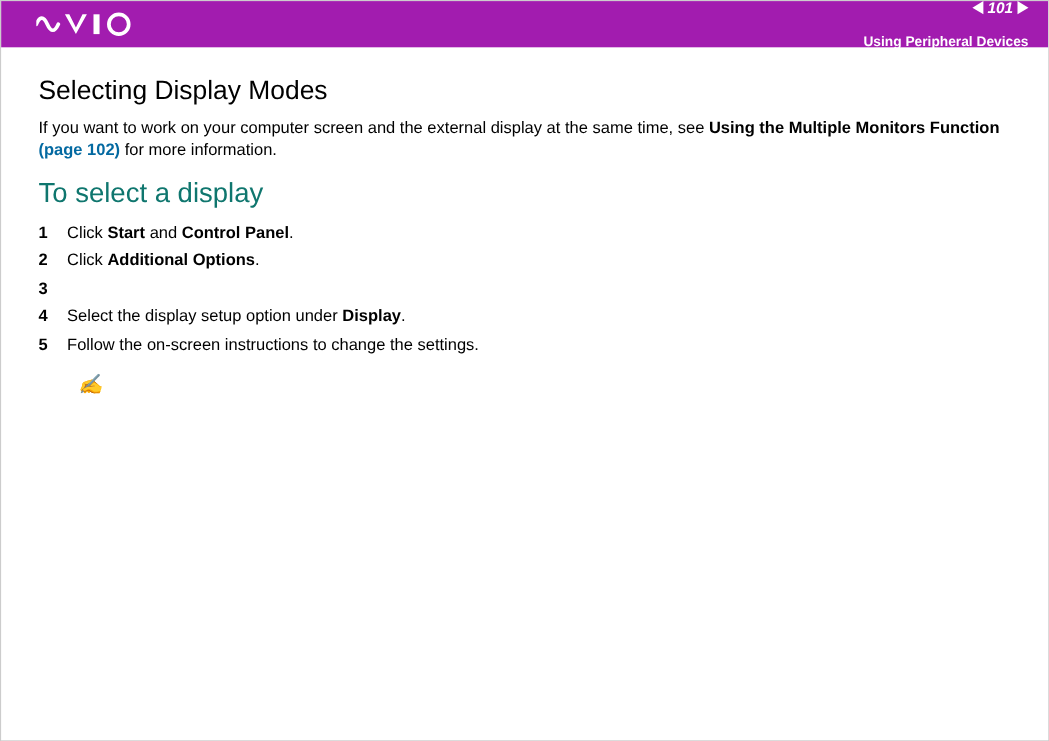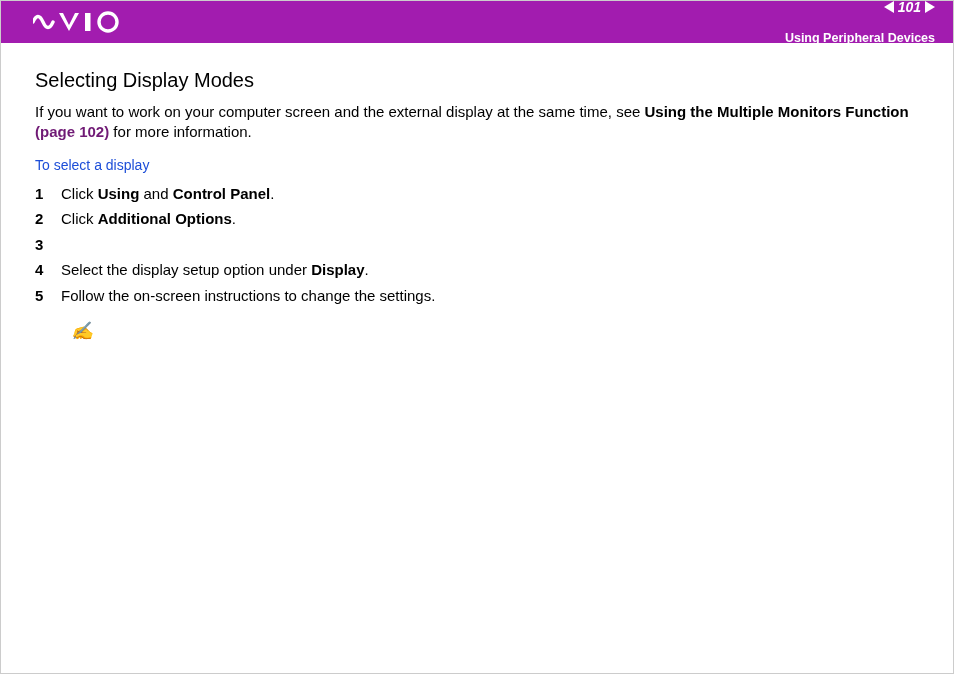--- a/index.html
+++ b/index.html
@@ -54,38 +54,38 @@
   .section-label {
     font-weight: bold;
     font-size: 12.5px;
     margin-top: 16px;
   }
   .content {
     padding: 26px 34px 0 34px;
   }
   h1 {
     font-weight: 400;
-    font-size: 20px;
+    font-size: 24px;
     margin: 0 0 10px 0;
     color: #000;
   }
   p.body {
     font-size: 15px;
     line-height: 1.35;
     margin: 0 0 10px 0;
   }
   p.body .link {
-    color: #701a75;
+    color: #0369a1;
     font-weight: bold;
   }
   p.body b { font-weight: bold; }
   h2.sub {
-    color: #1d4ed8;
+    color: #0f766e;
     font-weight: 400;
-    font-size: 14px;
+    font-size: 25px;
     margin: 14px 0 8px 0;
   }
   .steps {
     margin: 0 0 12px 0;
   }
   .steprow {
     display: flex;
     align-items: baseline;
     font-size: 15px;
     line-height: 1.7;
@@ -140,21 +140,21 @@
 
   <p class="body">
     <span>If you want to work on your computer screen and the external display at the same time, see </span><b><span>Using the Multiple Monitors Function </span><span class="link">(page 102)</span></b><span> for more information.</span>
   </p>
 
   <h2 class="sub">To select a display</h2>
 
   <div class="steps">
     <div class="steprow">
       <span class="num">1</span>
-      <span class="text"><span>Click </span><b>Using</b><span> and </span><b>Control Panel</b><span>.</span></span>
+      <span class="text"><span>Click </span><b>Start</b><span> and </span><b>Control Panel</b><span>.</span></span>
     </div>
     <div class="steprow">
       <span class="num">2</span>
       <span class="text"><span>Click </span><b>Additional Options</b><span>.</span></span>
     </div>
     <div class="steprow">
       <span class="num">3</span>
     </div>
     <div class="steprow">
       <span class="num">4</span>

